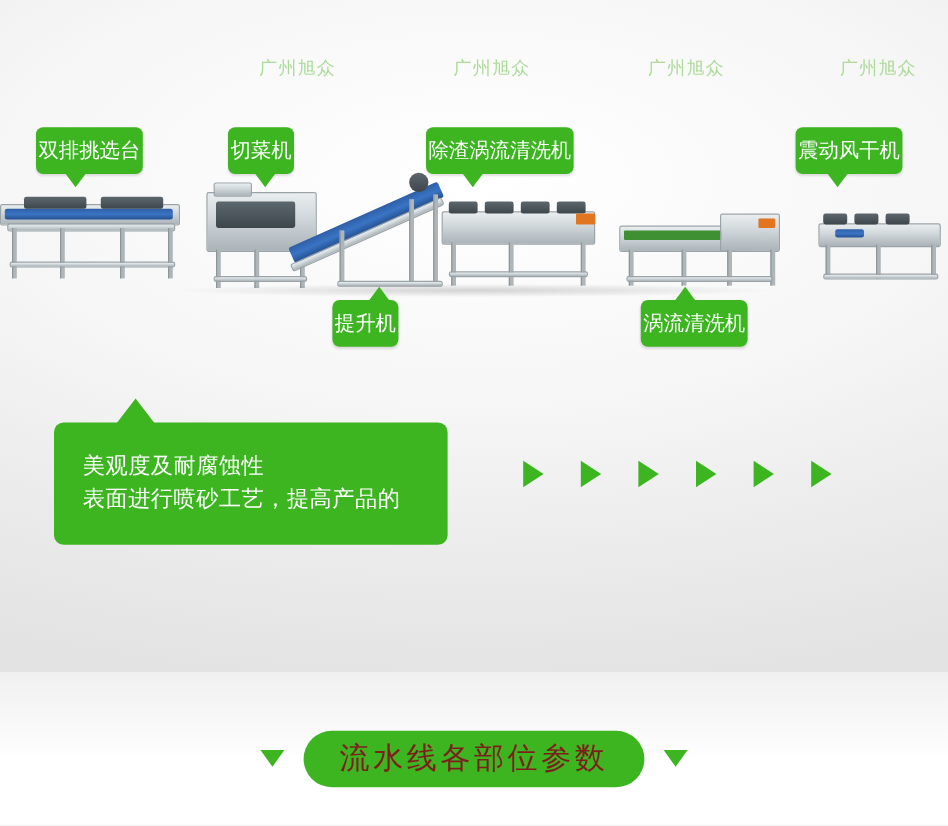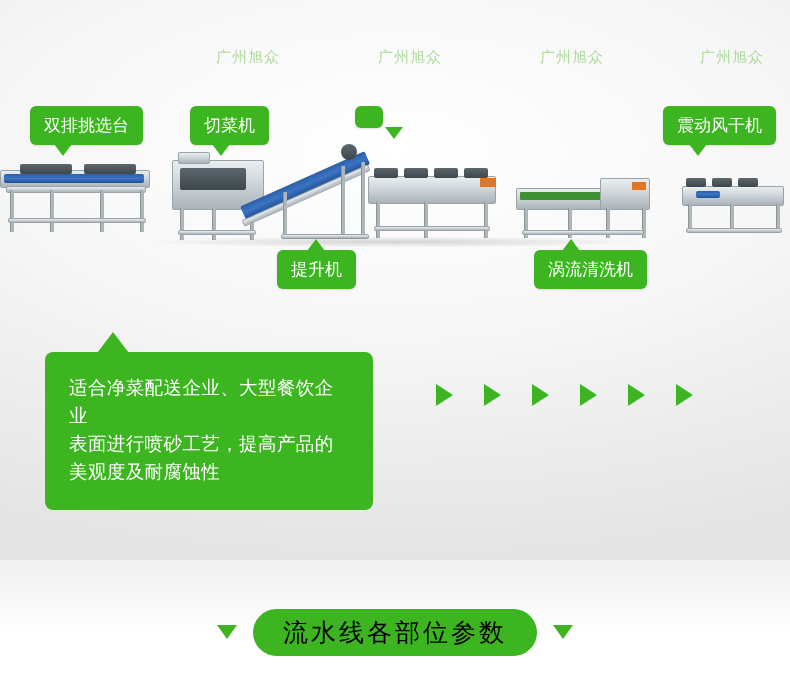--- a/index.html
+++ b/index.html
@@ -65,21 +65,21 @@
   }
 
   
   .label{
     position:absolute;
     background:#3cb521;
     color:#ffffff;
     border-radius:6px;
     font-size:17px;
     line-height:1;
-    padding:11px 14px;
+    padding:11px 2px;
     white-space:nowrap;
     box-shadow:0 1px 2px rgba(0,0,0,.12);
   }
   .label .tail{
     position:absolute;
     width:0;height:0;
   }
   .tail-down{
     bottom:-11px;left:22px;
     border-left:9px solid transparent;
@@ -132,21 +132,21 @@
     display:flex;align-items:center;justify-content:center;gap:16px;
   }
   .tri-down{
     width:0;height:0;
     border-left:10px solid transparent;
     border-right:10px solid transparent;
     border-top:14px solid #3cb521;
   }
   .bottom-title{
     background:#3cb521;
-    color:#000000;
+    color:#7f1d1d;
     font-size:25px;
     letter-spacing:3px;
     padding:11px 30px;
     border-radius:24px;
     line-height:1;
   }
 </style>
 </head>
 <body>
 
@@ -238,43 +238,43 @@
   <span>双排挑选台</span>
   <span class="tail tail-down" style="left:24px;"></span>
 </div>
 
 <div class="label" style="left:190px;top:106px;">
   <span>切菜机</span>
   <span class="tail tail-down" style="left:22px;"></span>
 </div>
 
 <div class="label" style="left:355px;top:106px;">
+  <span>除渣涡流清洗机</span>
   <span class="tail tail-down" style="left:30px;"></span>
 </div>
 
 <div class="label" style="left:663px;top:106px;text-align:center;">
   <span>震动风干机</span>
   <span class="tail tail-down" style="left:26px;"></span>
 </div>
 
 <div class="label" style="left:277px;top:250px;">
   <span>提升机</span>
   <span class="tail tail-up" style="left:30px;"></span>
 </div>
 
 <div class="label" style="left:534px;top:250px;">
   <span>涡流清洗机</span>
   <span class="tail tail-up" style="left:28px;"></span>
 </div>
 
 <div class="descbox">
   <span class="tail-up2"></span>
-  <p>适合净菜配送企业、大型餐饮企业</p>
+  <p>美观度及耐腐蚀性</p>
   <p>表面进行喷砂工艺，提高产品的</p>
-  <p>美观度及耐腐蚀性</p>
 </div>
 
 <div class="chev-row">
   <span class="chev" style="left:0px;"></span>
   <span class="chev" style="left:48px;"></span>
   <span class="chev" style="left:96px;"></span>
   <span class="chev" style="left:144px;"></span>
   <span class="chev" style="left:192px;"></span>
   <span class="chev" style="left:240px;"></span>
 </div>

